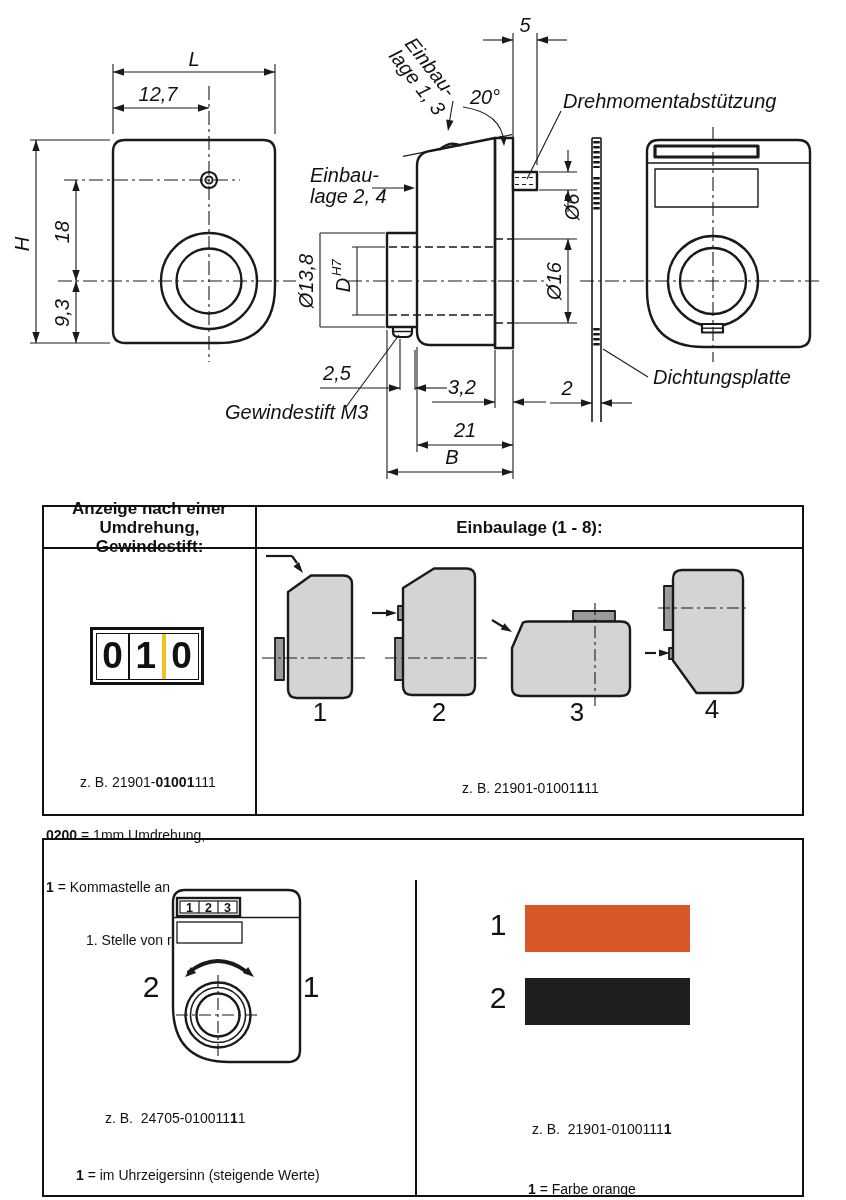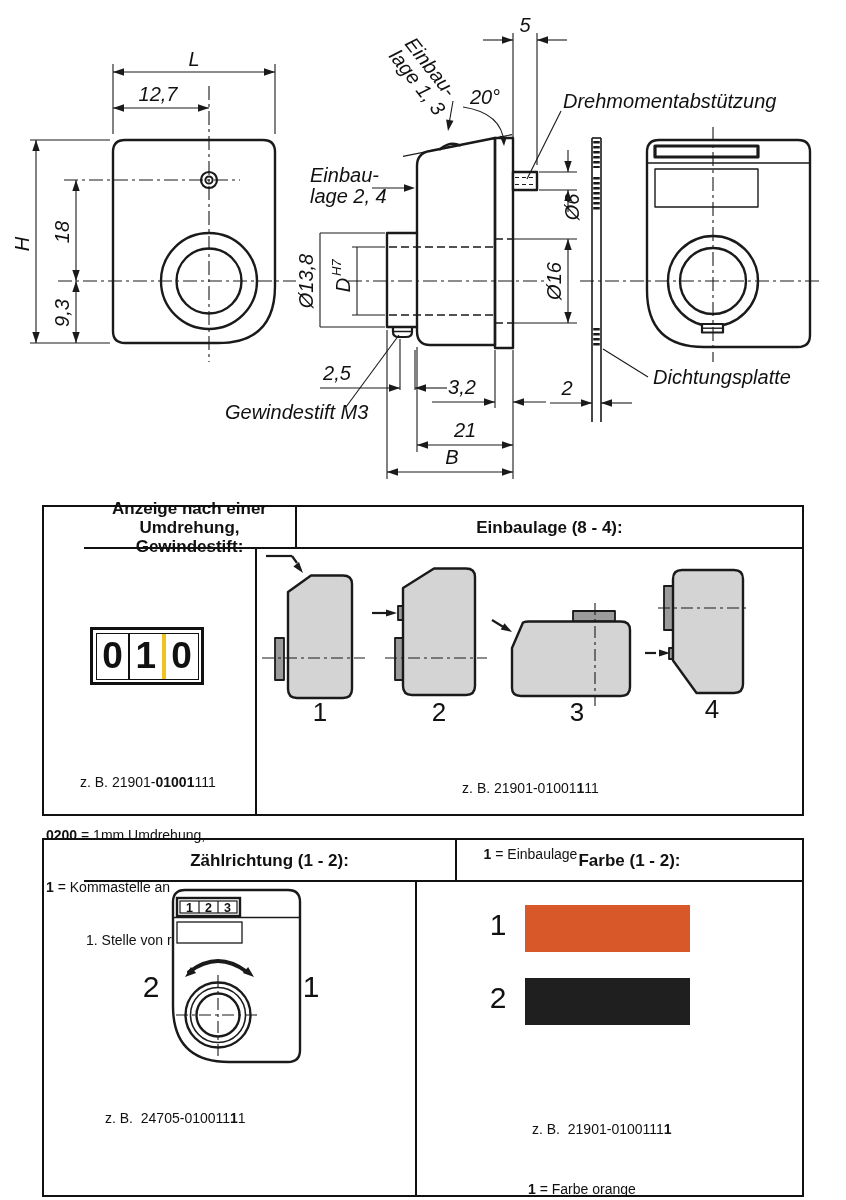--- a/index.html
+++ b/index.html
@@ -4,21 +4,21 @@
 <style>
   html,body{margin:0;padding:0;background:#fff;}
   .page{position:relative;width:846px;height:1200px;background:#fff;overflow:hidden;
         font-family:"Liberation Sans",sans-serif;color:#111;}
   svg text{fill:#111;}
   .dim{font:italic 20px "Liberation Sans",sans-serif;}
   .dims{font:italic 13px "Liberation Sans",sans-serif;}
   .num{font:26px "Liberation Sans",sans-serif;}
   .dnum{font:30px "Liberation Sans",sans-serif;}
   .ddig{font:bold 12.5px "Liberation Sans",sans-serif;}
-  .tbl{position:absolute;border:2px solid #111;box-sizing:border-box;background:transparent;padding-left:40px;}
+  .tbl{position:absolute;border:2px solid #111;box-sizing:border-box;background:transparent;}
   .tbl-mid{left:42px;top:505px;width:762px;height:311px;}
   .tbl-bot{left:42px;top:838px;width:762px;height:359px;}
   .hdr-row{display:flex;width:100%;border-bottom:2px solid #111;box-sizing:border-box;}
   .hdr-cell{font-weight:bold;font-size:17px;text-align:center;box-sizing:border-box;
             display:flex;flex-direction:column;justify-content:center;line-height:19px;}
   .vline{position:absolute;background:#111;width:2px;}
   .txt{position:absolute;font-size:14px;line-height:17.5px;white-space:pre;}
   .txt b{font-weight:bold;}
   .counter-outer{position:absolute;left:90px;top:627px;width:114px;height:58px;
                  border:3.5px solid #111;box-sizing:border-box;background:#fff;padding:2.5px;}
@@ -217,21 +217,21 @@
     <text class="dim" x="225" y="419">Gewindestift M3</text>
   </svg>
 
   
   <div class="tbl tbl-mid">
     <div class="hdr-row" style="height:42px;">
       <div class="hdr-cell" style="width:213px;border-right:2px solid #111;">
         <div>Anzeige nach einer</div>
         <div>Umdrehung, Gewindestift:</div>
       </div>
-      <div class="hdr-cell" style="flex:1;">Einbaulage (8 - 4):</div>
+      <div class="hdr-cell" style="flex:1;">Einbaulage (1 - 8):</div>
     </div>
     <div class="vline" style="left:211px;top:40px;height:267px;"></div>
   </div>
 
   
   <div class="counter-outer">
     <div class="counter-inner">
       <div class="c-digit">0</div>
       <div class="c-sep"></div>
       <div class="c-digit">1</div>
@@ -289,29 +289,24 @@
     </g>
     <text class="num" x="63" y="174" text-anchor="middle">1</text>
     <text class="num" x="182" y="174" text-anchor="middle">2</text>
     <text class="num" x="320" y="174" text-anchor="middle">3</text>
     <text class="num" x="455" y="171" text-anchor="middle">4</text>
   </svg>
 
   
   <div class="txt" style="left:257px;top:733px;width:547px;text-align:center;line-height:22px;">
     <div><span>z. B. 21901-01001</span><b>1</b><span>11</span></div>
-    <div><b>1</b><span> = Einbaulage</span></div>
   </div>
 
   
   <div class="tbl tbl-bot">
-    <div class="hdr-row" style="height:42px;">
-      <div class="hdr-cell" style="width:373px;border-right:2px solid #111;">Zählrichtung (1 - 2):</div>
-      <div class="hdr-cell" style="flex:1;">Farbe (1 - 2):</div>
-    </div>
     <div class="vline" style="left:371px;top:40px;height:315px;"></div>
   </div>
 
   
   <svg style="position:absolute;left:44px;top:880px;" width="371" height="192" viewBox="0 0 371 192">
     <g fill="none" stroke="#1a1a1a">
       <path stroke-width="2.4" fill="#fff" d="M141,10 H244 Q256,10 256,22 V170 Q256,182 244,182 H185 Q129,182 129,126 V22 Q129,10 141,10 Z"></path>
       <rect x="133" y="18" width="63" height="18" stroke-width="2.4"></rect>
       <rect x="136" y="21" width="57" height="12" stroke-width="1.2"></rect>
       <line x1="155" y1="21" x2="155" y2="33" stroke-width="1.2"></line>
@@ -334,20 +329,21 @@
     <text class="ddig" x="145.5" y="31.5" text-anchor="middle">1</text>
     <text class="ddig" x="164.5" y="31.5" text-anchor="middle">2</text>
     <text class="ddig" x="183.5" y="31.5" text-anchor="middle">3</text>
     <text class="dnum" x="107" y="117" text-anchor="middle">2</text>
     <text class="dnum" x="267" y="117" text-anchor="middle">1</text>
   </svg>
 
   
   <div class="txt" style="left:76px;top:1071px;line-height:19px;">
     <div style="padding-left:29px;"><span>z. B.  24705-010011</span><b>1</b><span>1</span></div>
+    <div><b>1</b><span> = im Uhrzeigersinn (steigende Werte)</span></div>
     
   </div>
 
   
   <div class="fnum" style="left:483px;top:908px;">1</div>
   <div class="swatch swatch-orange" style="left:525px;top:905px;"></div>
   <div class="fnum" style="left:483px;top:981px;">2</div>
   <div class="swatch swatch-black" style="left:525px;top:978px;"></div>
 
   

